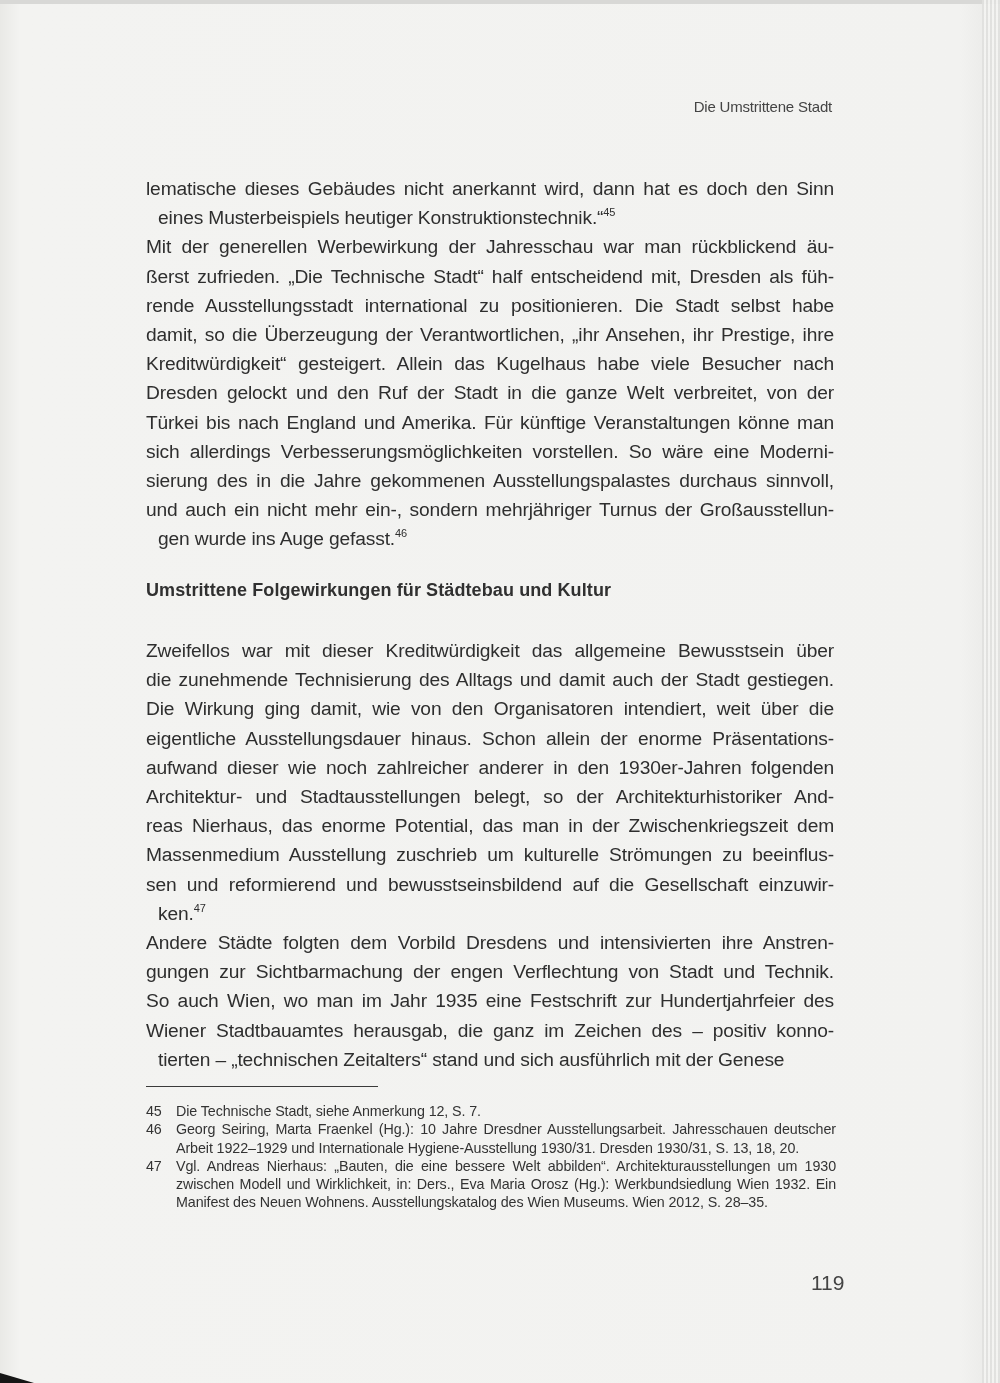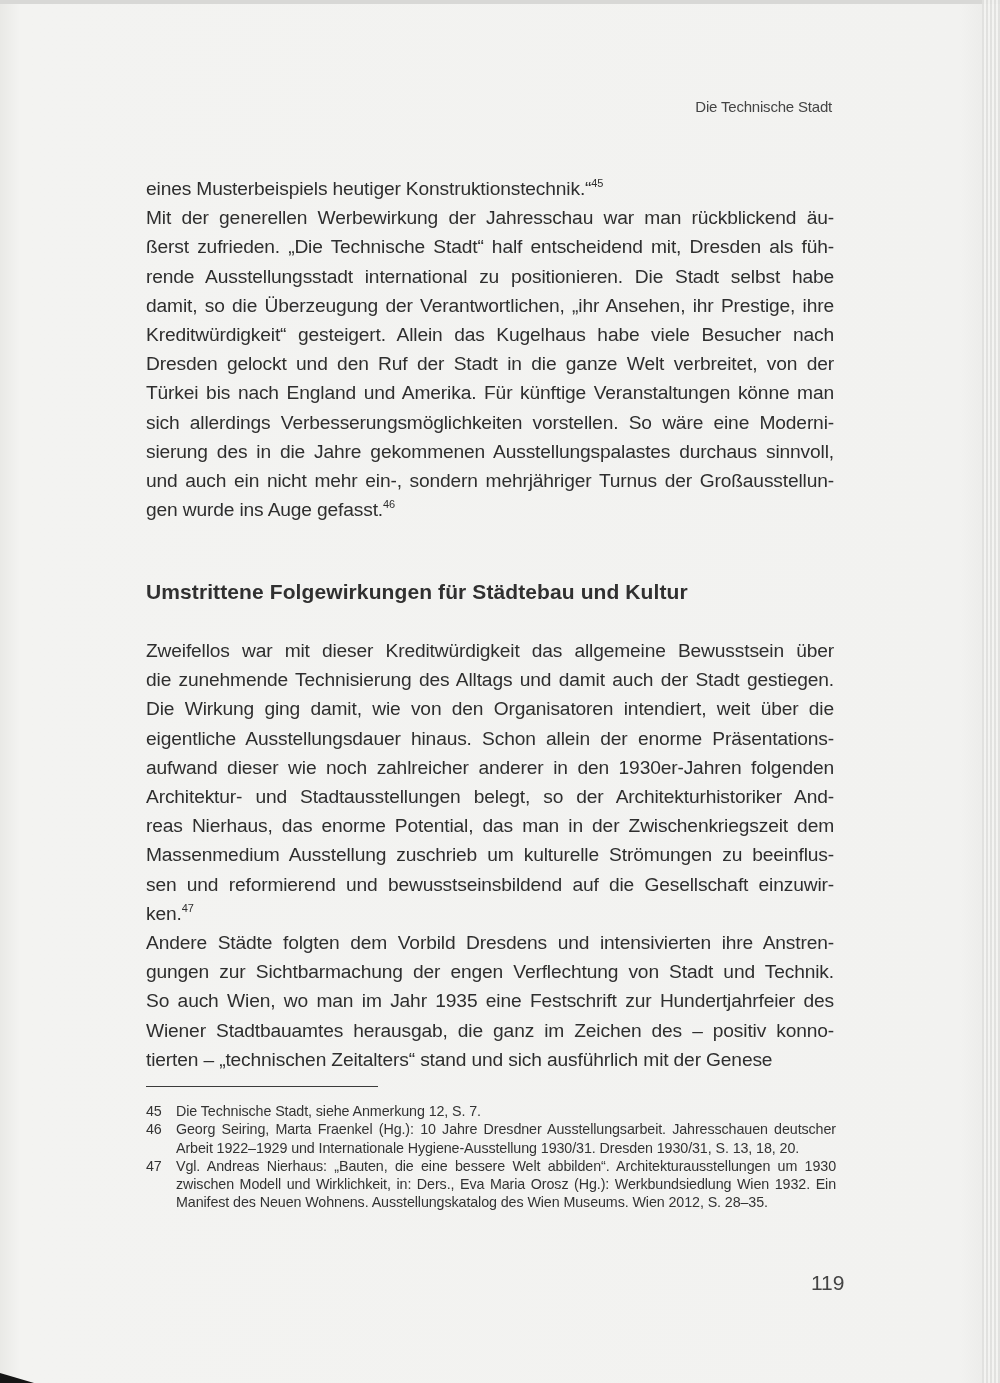--- a/index.html
+++ b/index.html
@@ -73,31 +73,32 @@
       text-align-last: left;
     }
     .line {
       display: block;
       text-align: justify;
       text-align-last: justify;
       white-space: nowrap;
     }
     .line.last {
       text-align-last: left;
+      margin-left: 12px;
     }
     sup {
       font-size: 11px;
       vertical-align: 8px;
       line-height: 0;
     }
     .heading {
       position: absolute;
       left: 146px;
       top: 580px;
-      font-size: 21px;
+      font-size: 18px;
       font-weight: bold;
       color: #303030;
       letter-spacing: 0.1px;
     }
     .section-text {
       position: absolute;
       left: 146px;
       top: 636px;
       width: 688px;
       font-size: 19.2px;
@@ -143,24 +144,25 @@
     }
   </style>
 </head>
 <body>
 
 <div class="page">
   <div class="edge-top"></div>
   <div class="edge-right"></div>
   <div class="corner-shadow"></div>
 
-  <div class="running-head">Die Technische Stadt</div>
+  <div class="running-head">Die Umstrittene Stadt</div>
 
   <div class="body-text" id="top-text">
       <p class="para">
+        <span class="line"><span>lematische dieses Gebäudes nicht anerkannt wird, dann hat es doch den Sinn</span></span>
         <span class="line last"><span>eines Musterbeispiels heutiger Konstruktionstechnik.“</span><sup>45</sup></span>
       </p>
       <p class="para">
         <span class="line"><span>Mit der generellen Werbewirkung der Jahresschau war man rückblickend äu-</span></span>
         <span class="line"><span>ßerst zufrieden. „Die Technische Stadt“ half entscheidend mit, Dresden als füh-</span></span>
         <span class="line"><span>rende Ausstellungsstadt international zu positionieren. Die Stadt selbst habe</span></span>
         <span class="line"><span>damit, so die Überzeugung der Verantwortlichen, „ihr Ansehen, ihr Prestige, ihre</span></span>
         <span class="line"><span>Kreditwürdigkeit“ gesteigert. Allein das Kugelhaus habe viele Besucher nach</span></span>
         <span class="line"><span>Dresden gelockt und den Ruf der Stadt in die ganze Welt verbreitet, von der</span></span>
         <span class="line"><span>Türkei bis nach England und Amerika. Für künftige Veranstaltungen könne man</span></span>

